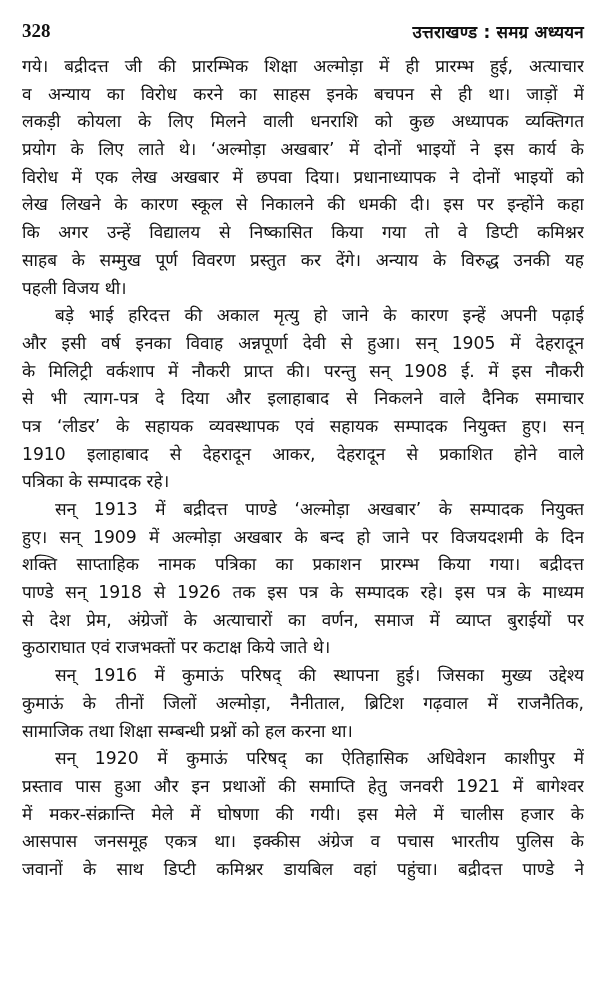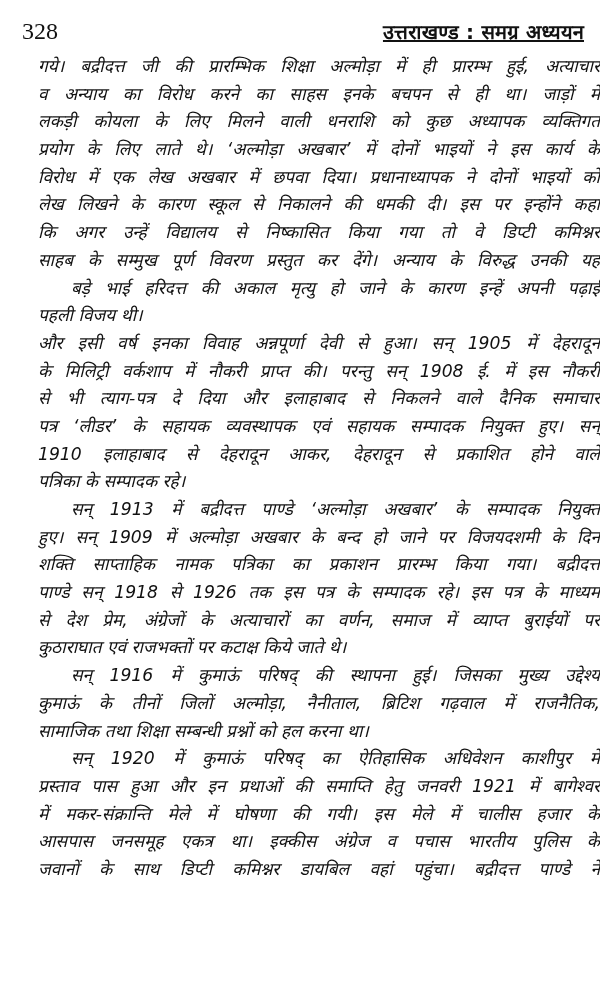--- a/index.html
+++ b/index.html
@@ -27,35 +27,33 @@
       left: 0;
       width: 562px;
       height: 26px;
       display: flex;
       justify-content: space-between;
       align-items: center;
       font-weight: bold;
     }
     .page-number {
       font-family: "Liberation Serif", "DejaVu Serif", serif;
-      font-size: 24px;
-      font-weight: normal;
+      font-size: 19px;
+      font-weight: bold;
     }
     .running-title {
-      font-size: 20px;
+      font-size: 17px;
       font-weight: bold;
       letter-spacing: 0.2px;
-      text-decoration: underline;
     }
     .body-text {
       position: absolute;
       top: 53px;
-      left: 16px;
+      left: 0;
       width: 562px;
-      font-style: italic;
     }
     .line {
       height: 27.7px;
       line-height: 27.7px;
       font-size: 17.2px;
       white-space: nowrap;
       text-align: justify;
       text-align-last: justify;
       overflow: hidden;
     }
@@ -78,23 +76,23 @@
   <div class="body-text">
 
     <div class="line">गये। बद्रीदत्त जी की प्रारम्भिक शिक्षा अल्मोड़ा में ही प्रारम्भ हुई, अत्याचार</div>
     <div class="line">व अन्याय का विरोध करने का साहस इनके बचपन से ही था। जाड़ों में</div>
     <div class="line">लकड़ी कोयला के लिए मिलने वाली धनराशि को कुछ अध्यापक व्यक्तिगत</div>
     <div class="line">प्रयोग के लिए लाते थे। ‘अल्मोड़ा अखबार’ में दोनों भाइयों ने इस कार्य के</div>
     <div class="line">विरोध में एक लेख अखबार में छपवा दिया। प्रधानाध्यापक ने दोनों भाइयों को</div>
     <div class="line">लेख लिखने के कारण स्कूल से निकालने की धमकी दी। इस पर इन्होंने कहा</div>
     <div class="line">कि अगर उन्हें विद्यालय से निष्कासित किया गया तो वे डिप्टी कमिश्नर</div>
     <div class="line">साहब के सम्मुख पूर्ण विवरण प्रस्तुत कर देंगे। अन्याय के विरुद्ध उनकी यह</div>
+    <div class="line last">पहली विजय थी।</div>
+
     <div class="line indent">बड़े भाई हरिदत्त की अकाल मृत्यु हो जाने के कारण इन्हें अपनी पढ़ाई</div>
-
-    <div class="line last">पहली विजय थी।</div>
     <div class="line">और इसी वर्ष इनका विवाह अन्नपूर्णा देवी से हुआ। सन् 1905 में देहरादून</div>
     <div class="line">के मिलिट्री वर्कशाप में नौकरी प्राप्त की। परन्तु सन् 1908 ई. में इस नौकरी</div>
     <div class="line">से भी त्याग-पत्र दे दिया और इलाहाबाद से निकलने वाले दैनिक समाचार</div>
     <div class="line">पत्र ‘लीडर’ के सहायक व्यवस्थापक एवं सहायक सम्पादक नियुक्त हुए। सन्</div>
     <div class="line">1910 इलाहाबाद से देहरादून आकर, देहरादून से प्रकाशित होने वाले</div>
     <div class="line last">पत्रिका के सम्पादक रहे।</div>
 
     <div class="line indent">सन् 1913 में बद्रीदत्त पाण्डे ‘अल्मोड़ा अखबार’ के सम्पादक नियुक्त</div>
     <div class="line">हुए। सन् 1909 में अल्मोड़ा अखबार के बन्द हो जाने पर विजयदशमी के दिन</div>
     <div class="line">शक्ति साप्ताहिक नामक पत्रिका का प्रकाशन प्रारम्भ किया गया। बद्रीदत्त</div>

